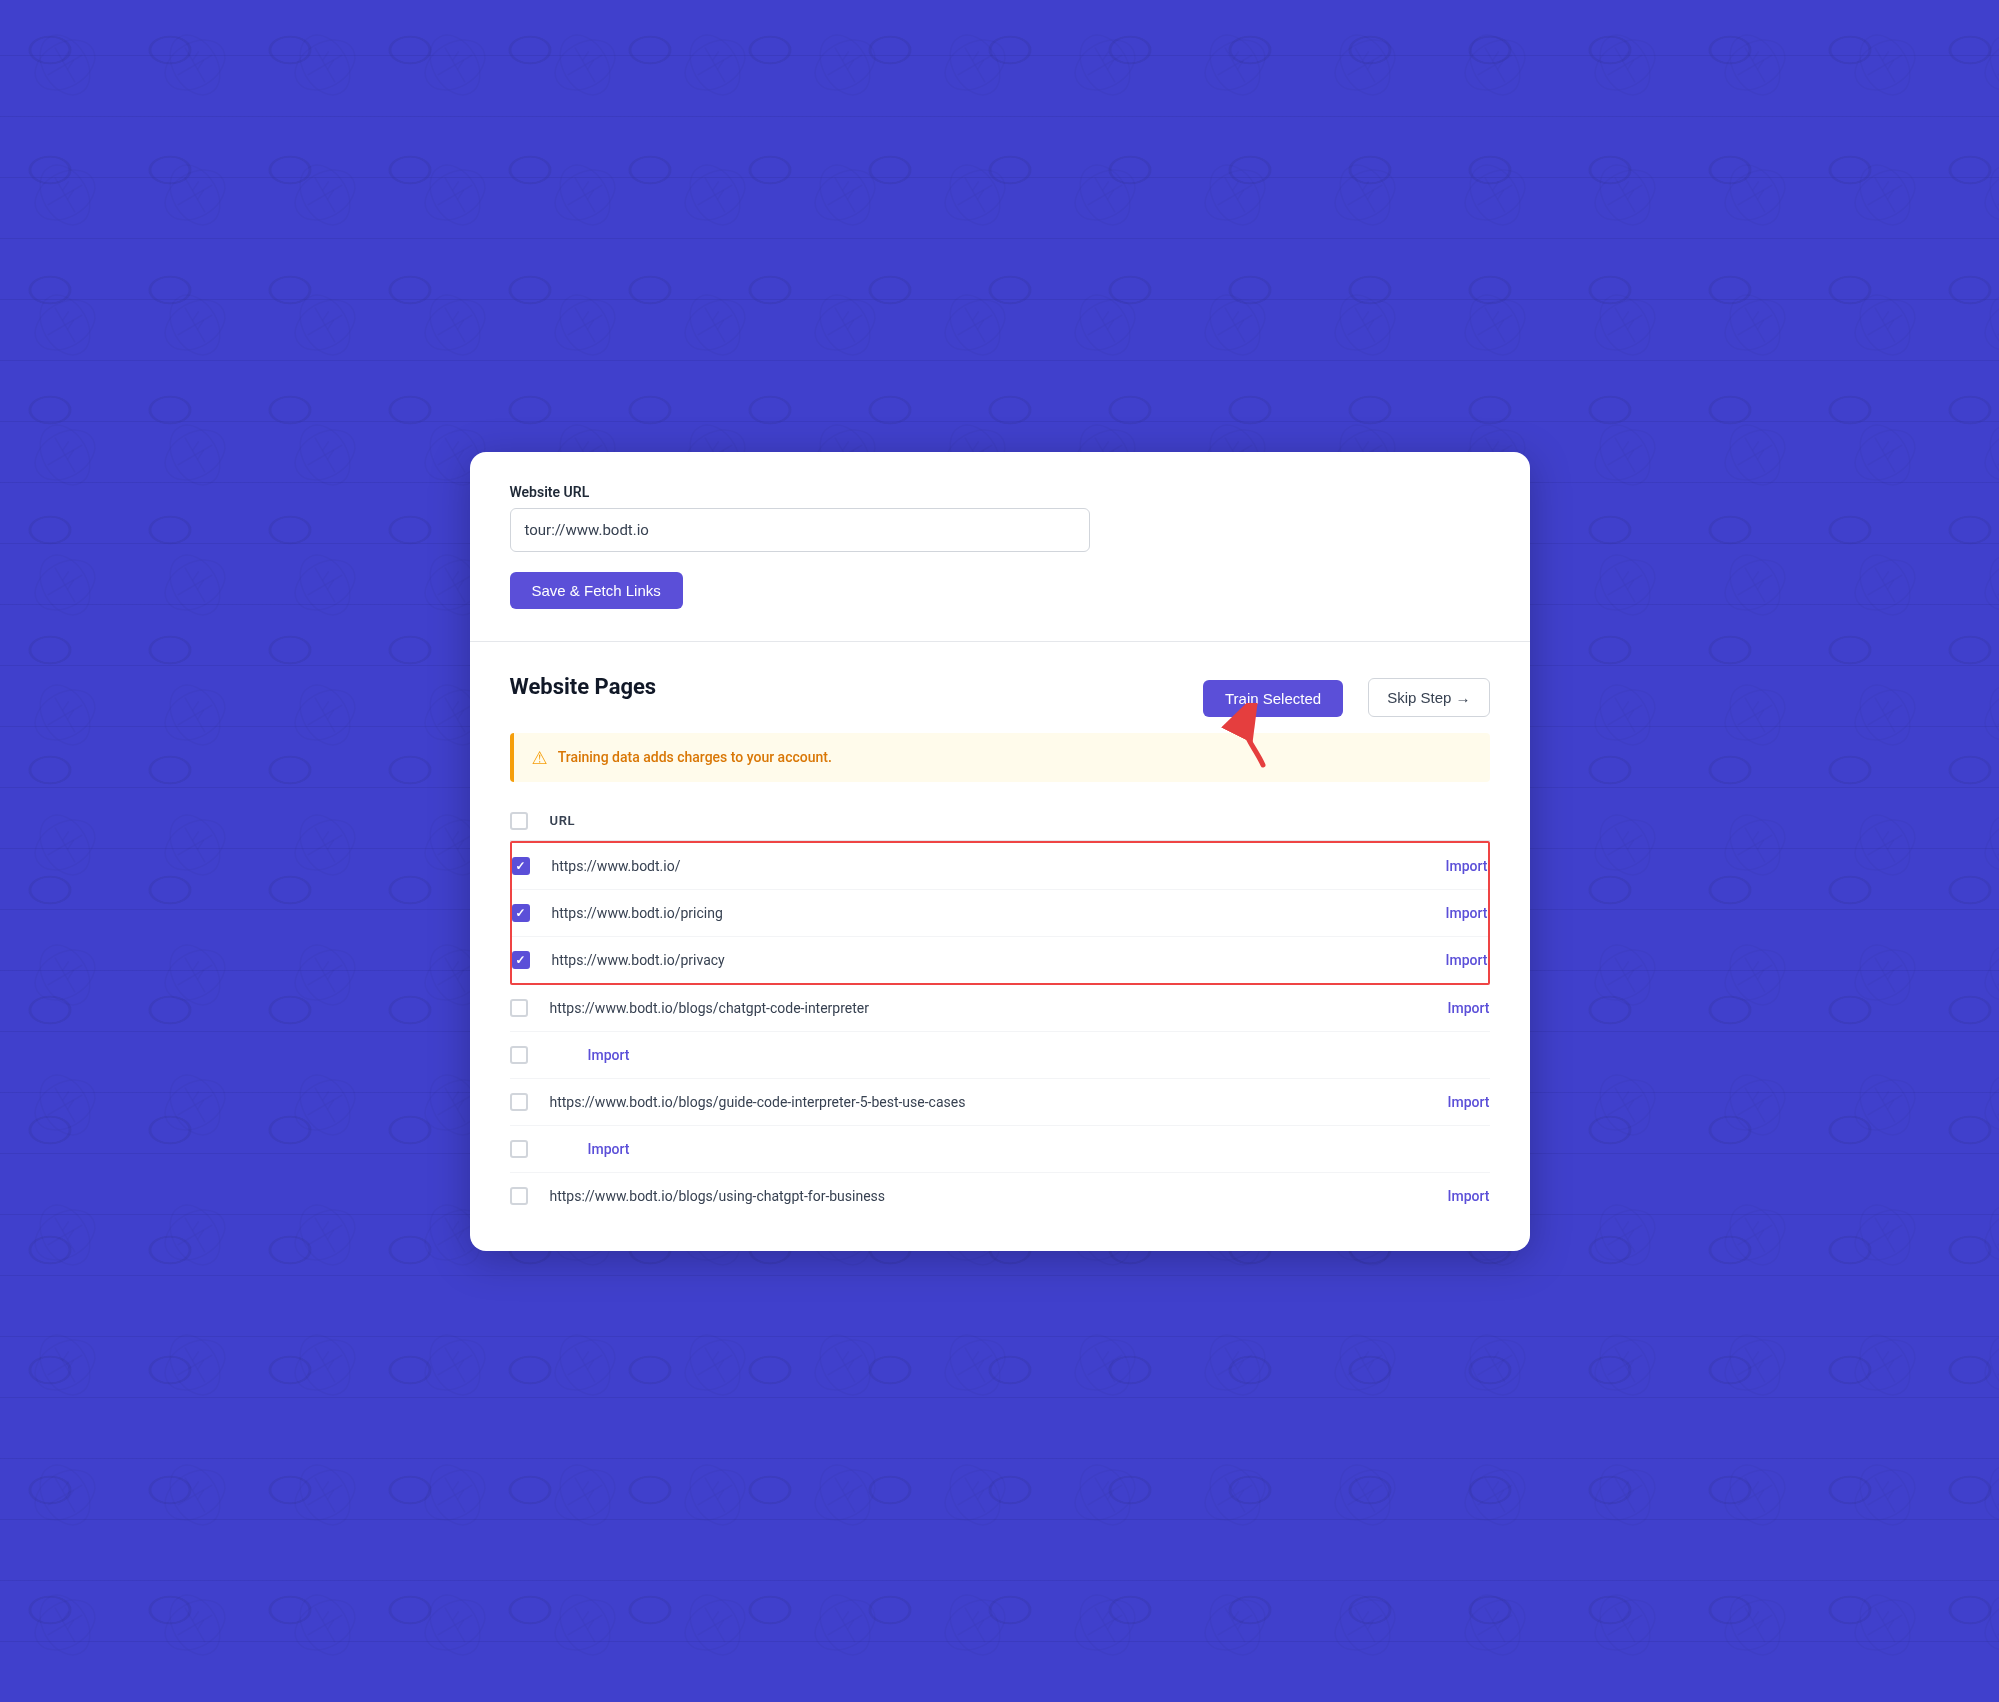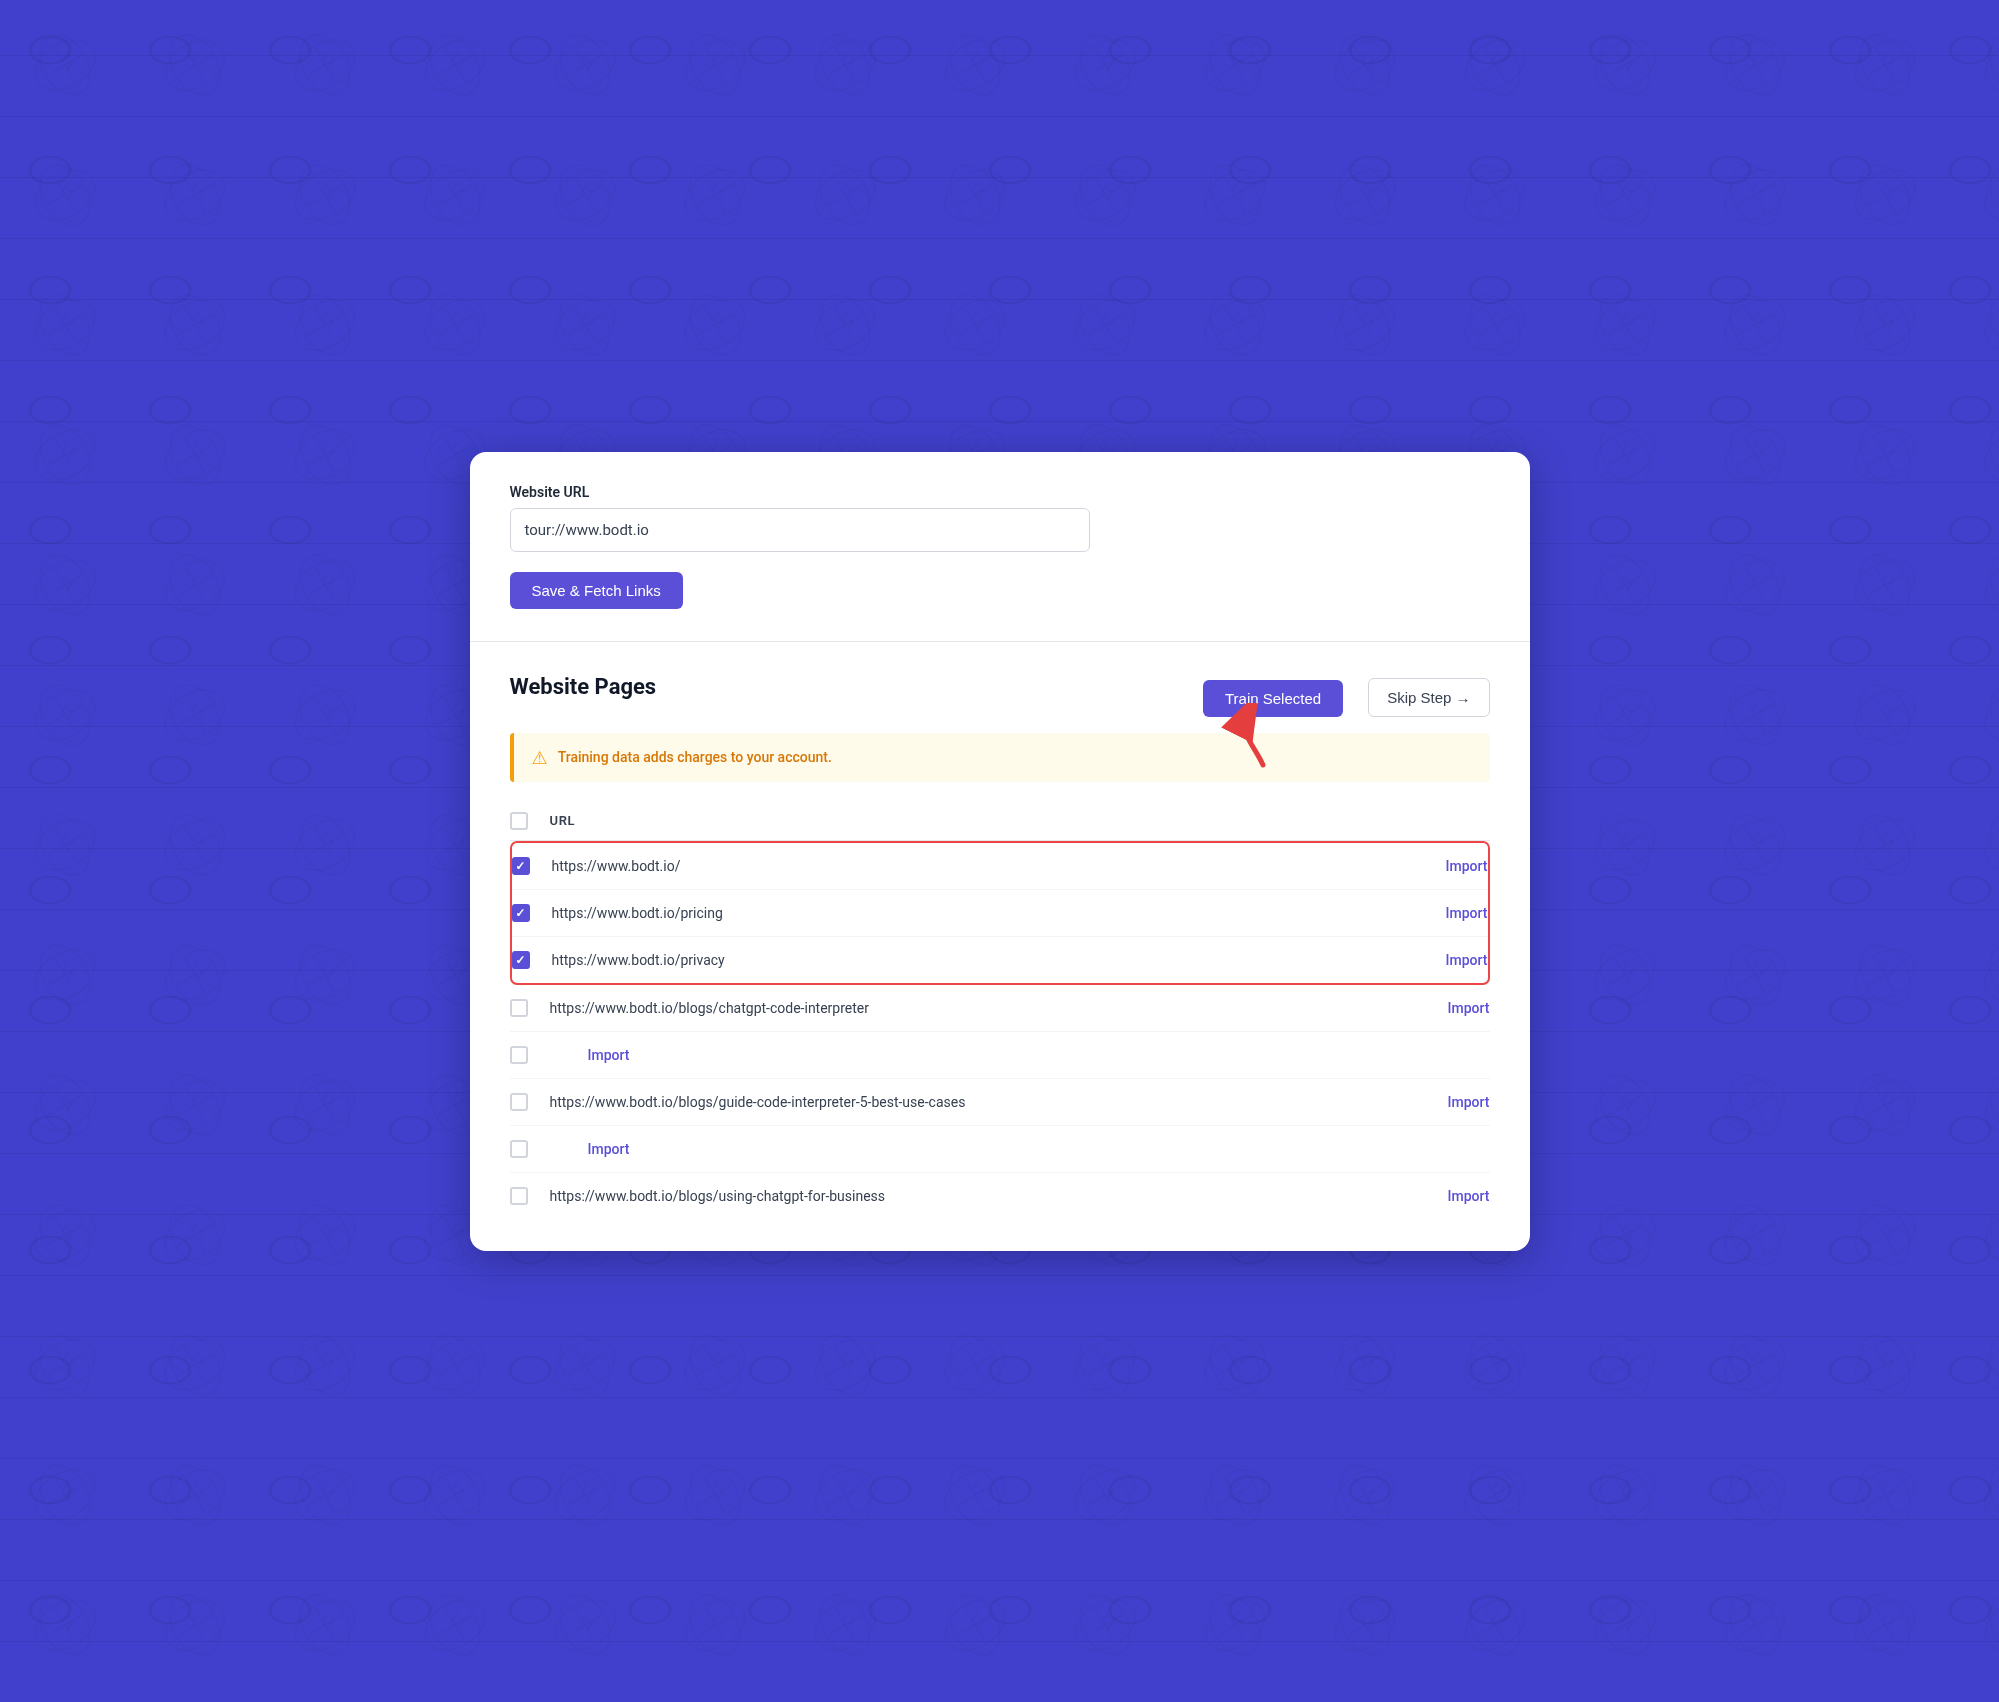--- a/index.html
+++ b/index.html
@@ -257,21 +257,21 @@
       text-align: right;
       font-size: 14px;
       color: #5b4fd8;
       font-weight: 500;
       cursor: pointer;
     }
 
     
     .checked-group-wrapper {
       border: 2.5px solid #ef4444;
-      border-radius: 7px;
+      border-radius: 2px;
       margin-bottom: 0;
     }
 
     .header-left {
       flex: 1;
     }
   </style>
 </head>
 <body>
 

